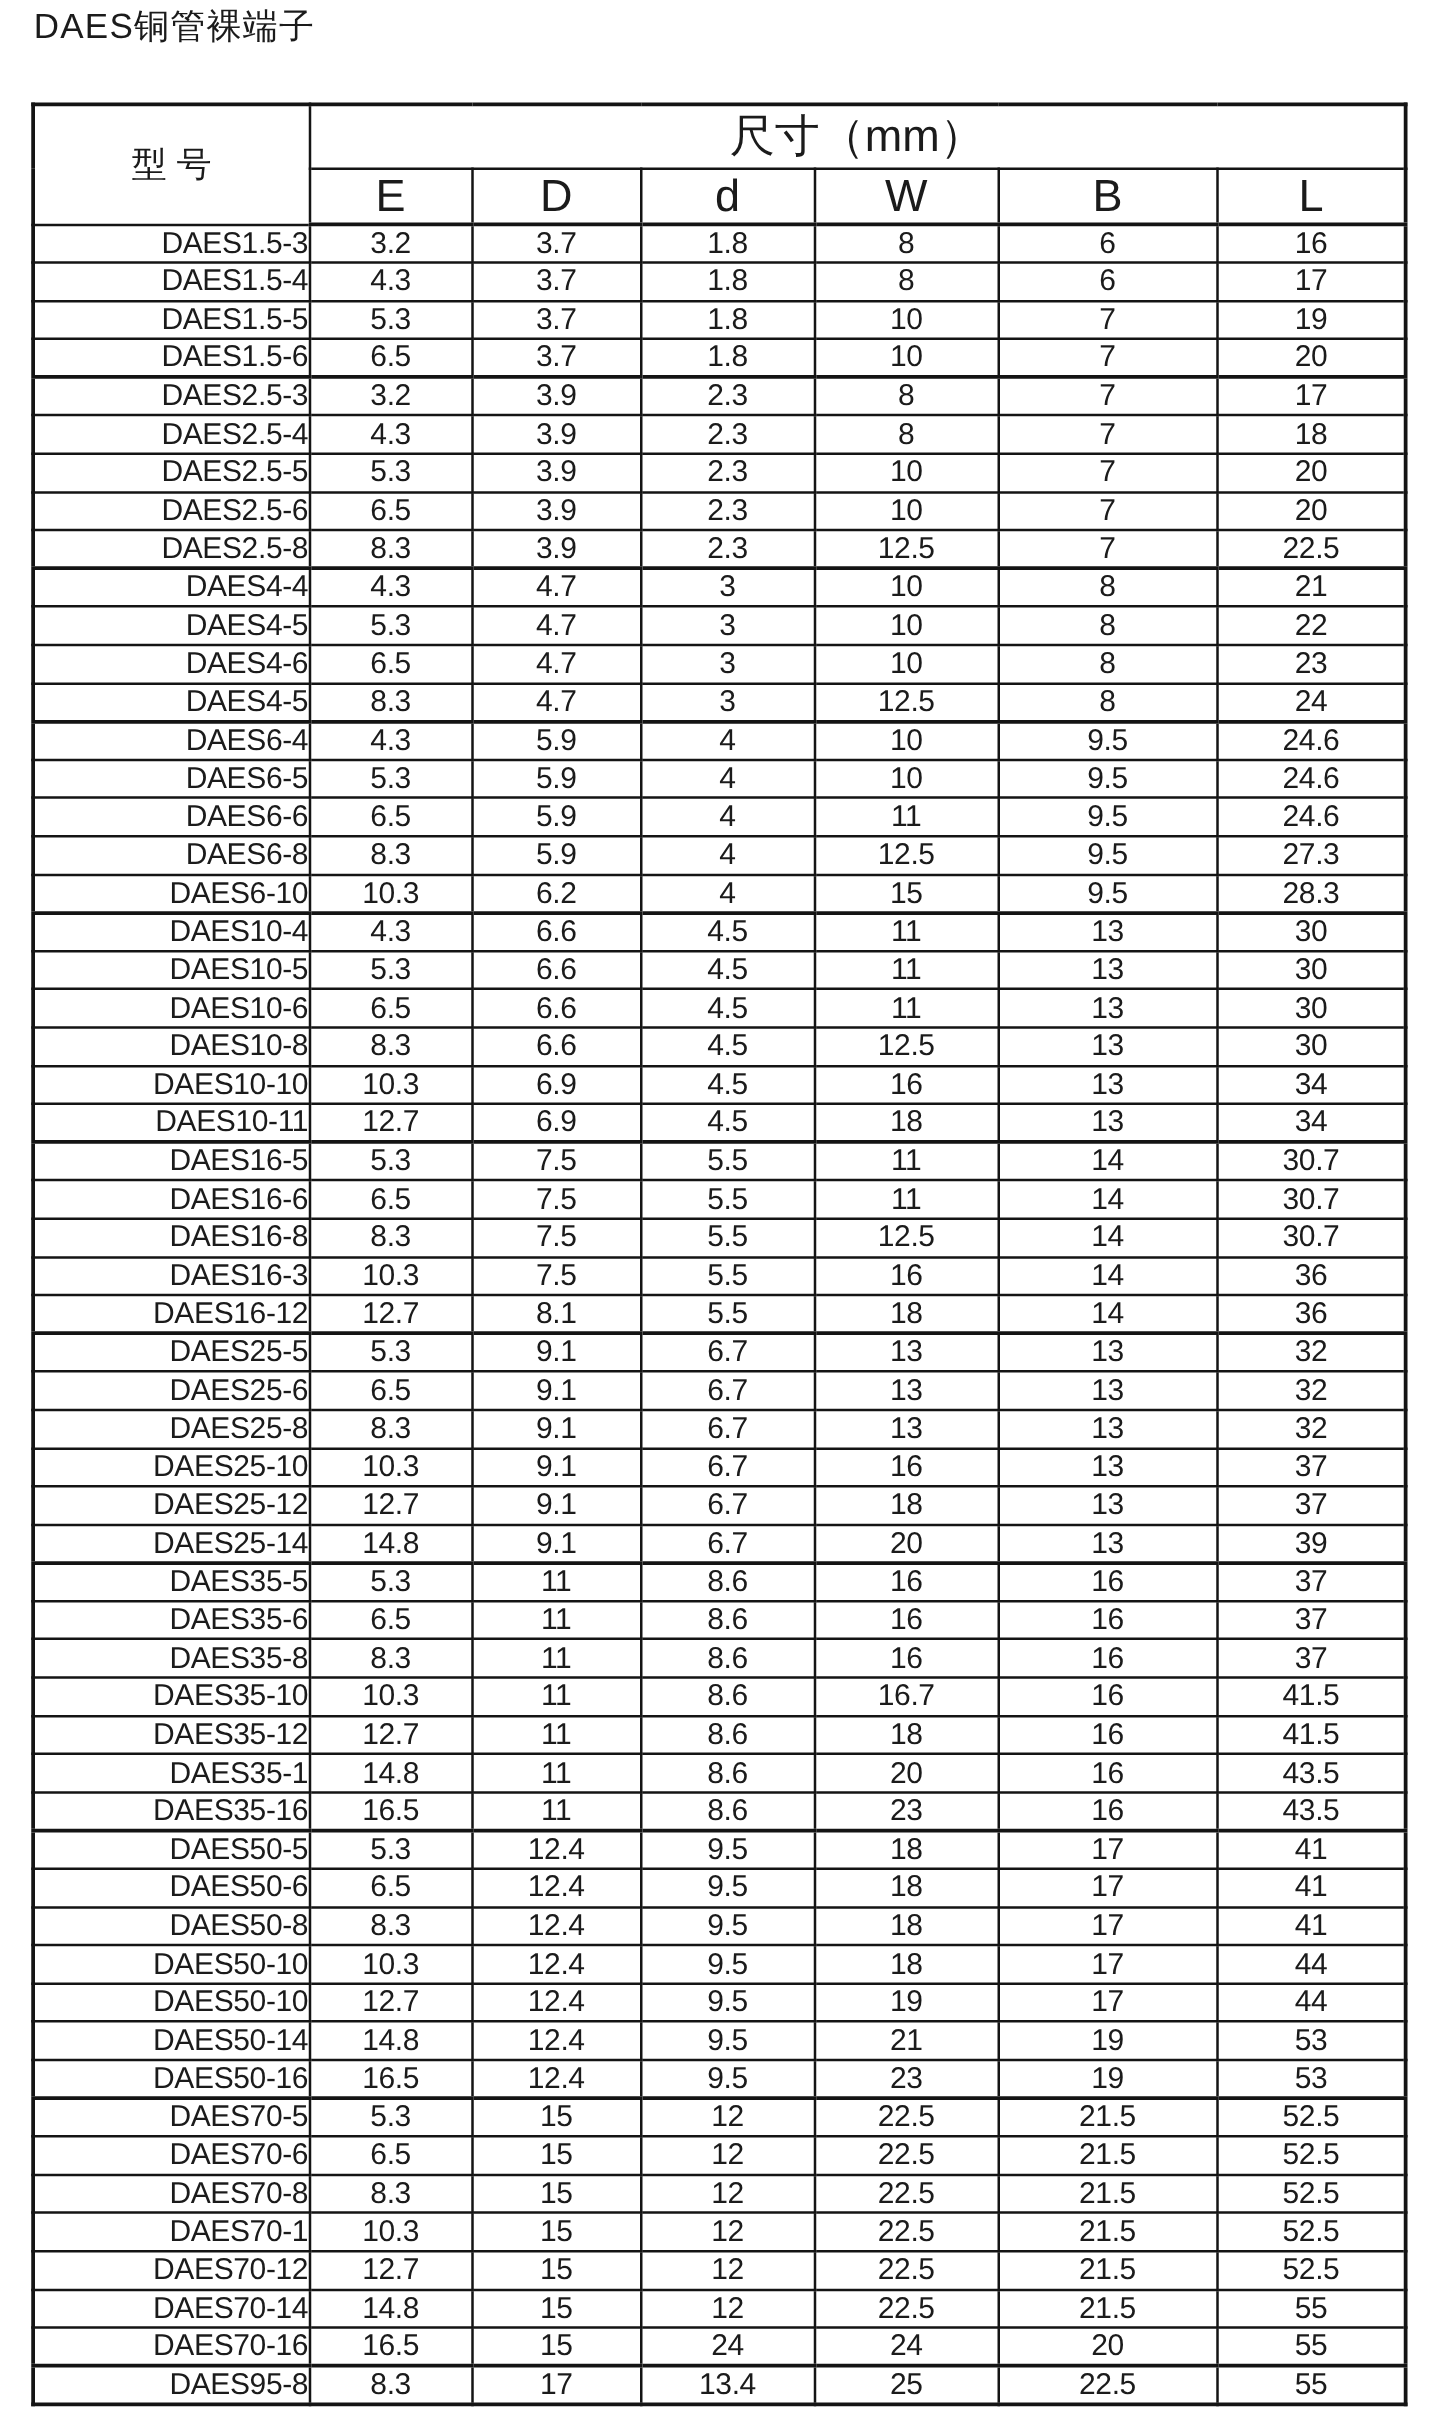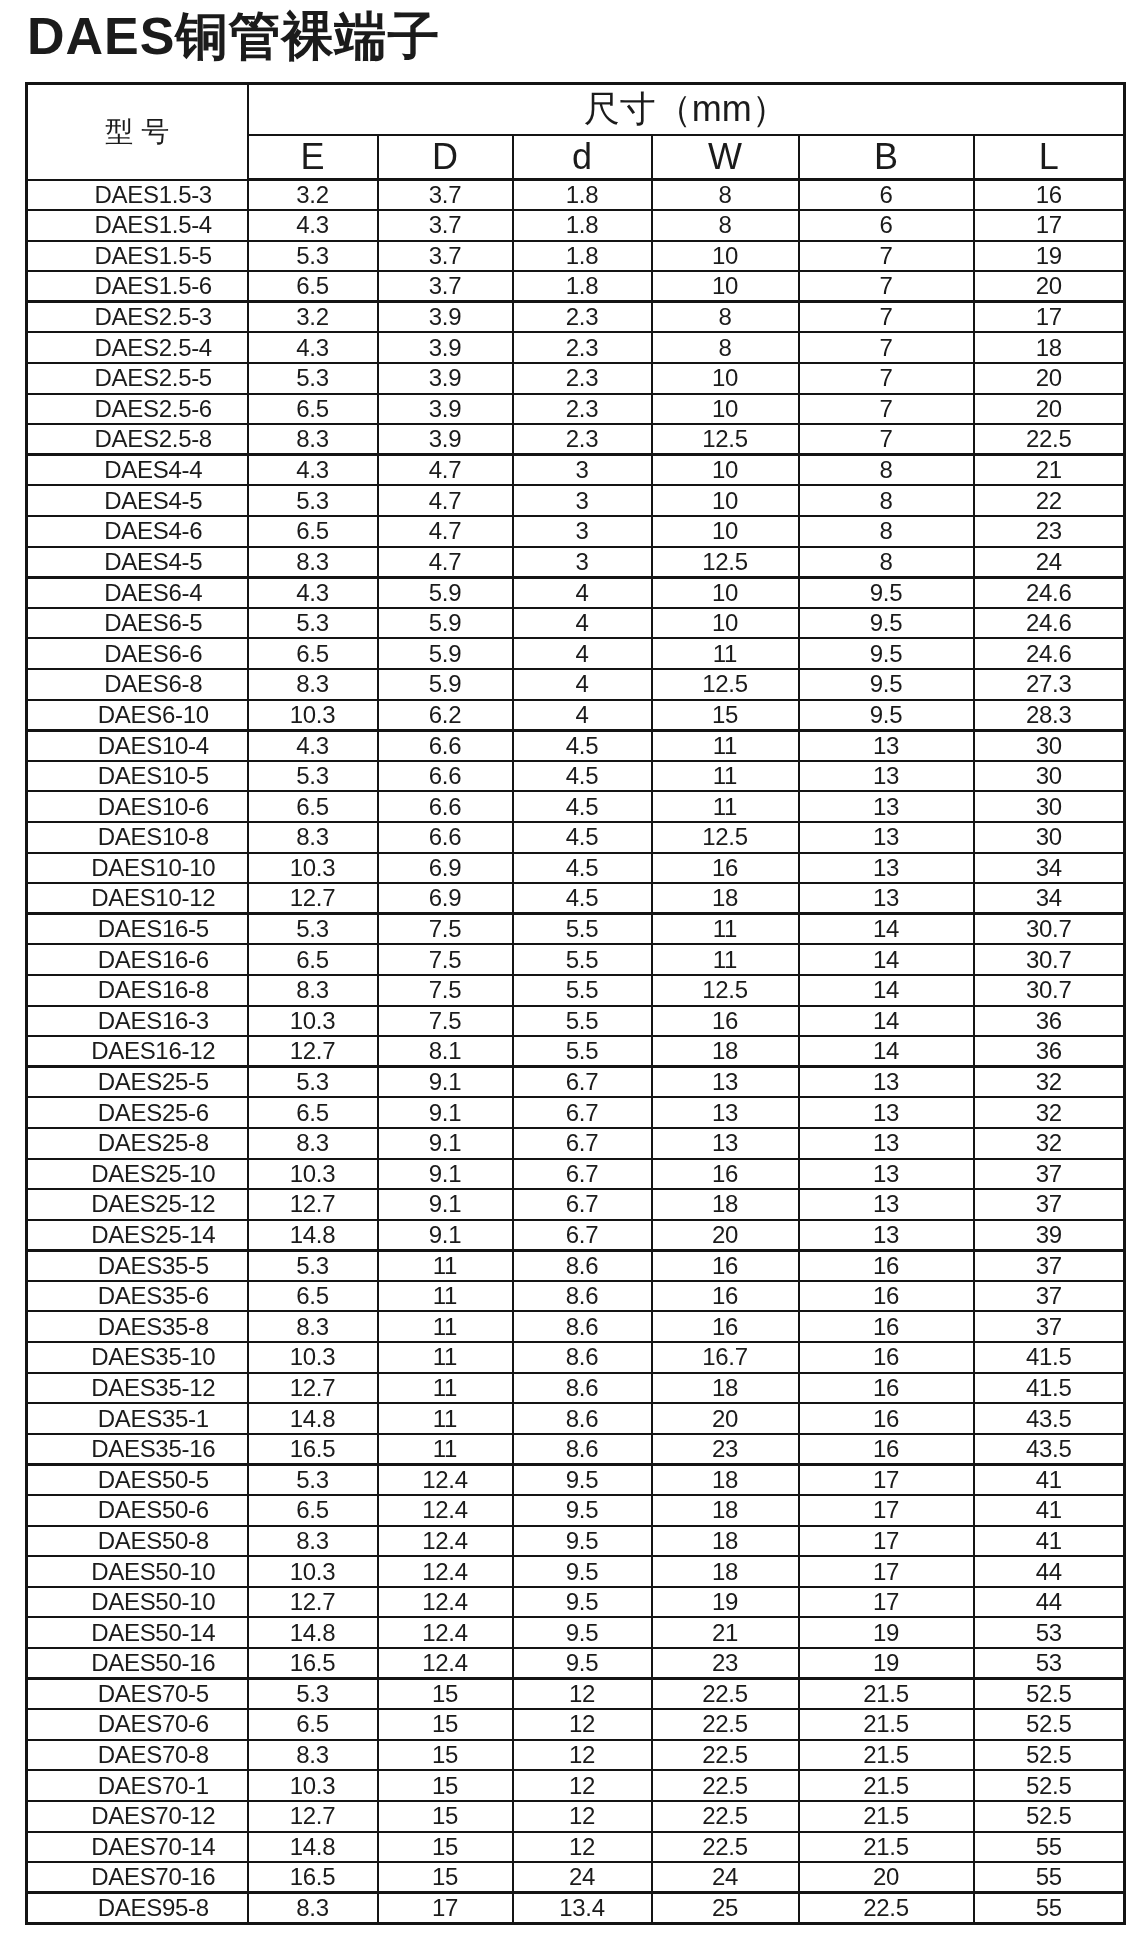--- a/index.html
+++ b/index.html
@@ -11,22 +11,22 @@
     width: 1144px;
     height: 1938px;
     position: relative;
     font-family: "Liberation Sans", sans-serif;
     color: #1b1b1b;
   }
   .page-title {
     position: absolute;
     left: 27px;
     top: 2px;
-    font-size: 52px;
-    font-weight: 700;
+    font-size: 28px;
+    font-weight: 400;
     letter-spacing: 1px;
     white-space: nowrap;
   }
   table.spec-table {
     position: absolute;
     left: 25px;
     top: 82px;
     width: 1098px;
     border-collapse: collapse;
     table-layout: fixed;
@@ -52,21 +52,21 @@
   }
   .spec-table thead tr.sub-row th {
     border-bottom-width: 3px;
   }
   .spec-table tbody tr { height: 30.6px; }
   .spec-table tbody td {
     font-size: 24px;
     letter-spacing: -0.3px;
   }
   .spec-table tbody td.model {
-    text-align: center;
+    text-align: right;
     padding-left: 32px;
   }
   .spec-table tbody tr.group-start td {
     border-top-width: 3px;
   }
 </style>
 </head>
 <body>
 
 <div class="page-title">DAES铜管裸端子</div>
@@ -297,21 +297,21 @@
       <tr>
         <td class="model">DAES10-10</td>
         <td>10.3</td>
         <td>6.9</td>
         <td>4.5</td>
         <td>16</td>
         <td>13</td>
         <td>34</td>
       </tr>
       <tr>
-        <td class="model">DAES10-12</td>
+        <td class="model">DAES10-11</td>
         <td>12.7</td>
         <td>6.9</td>
         <td>4.5</td>
         <td>18</td>
         <td>13</td>
         <td>34</td>
       </tr>
       <tr class="group-start">
         <td class="model">DAES16-5</td>
         <td>5.3</td>

